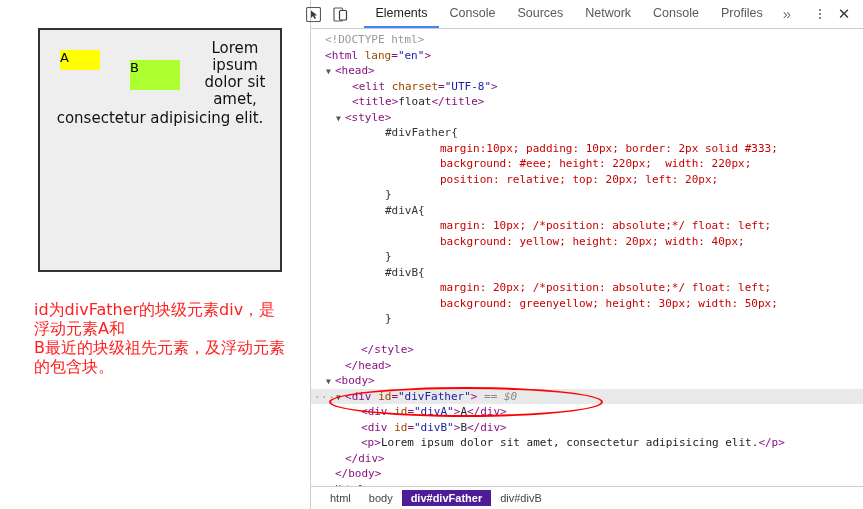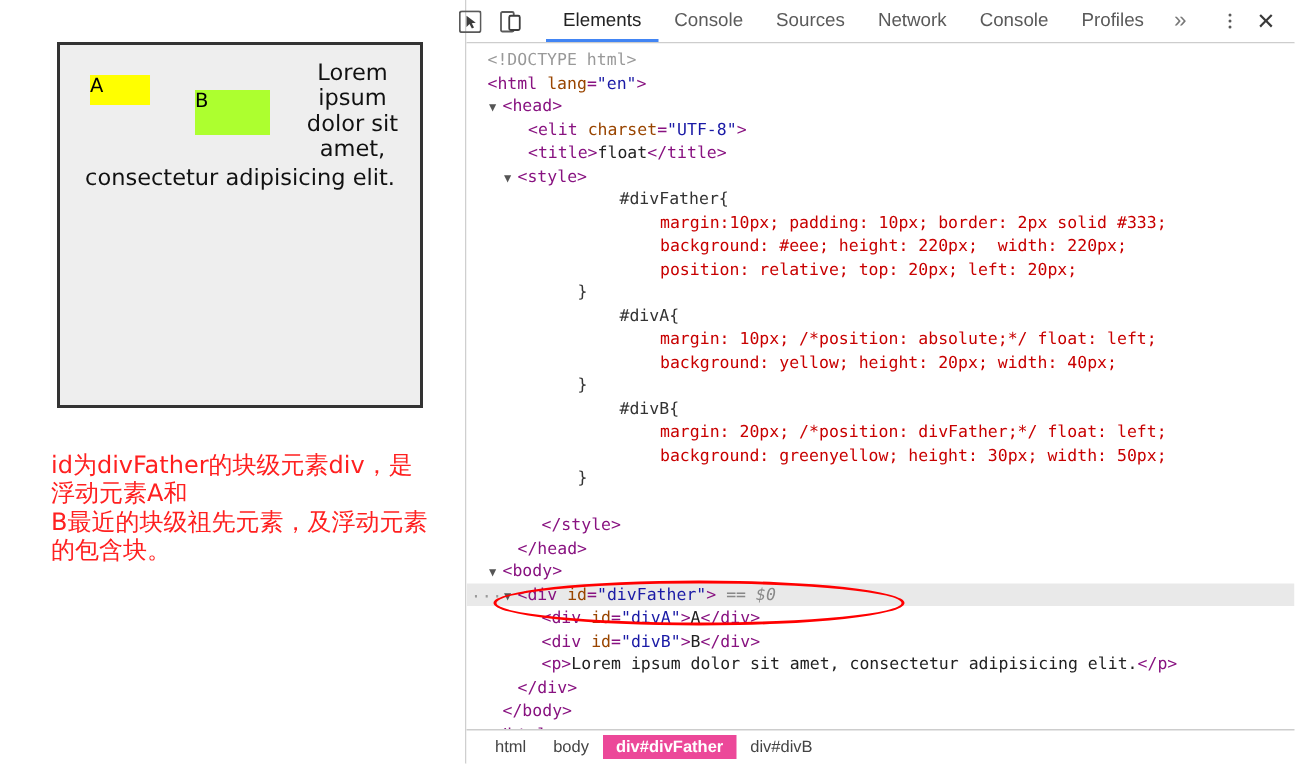--- a/index.html
+++ b/index.html
@@ -202,21 +202,21 @@
     letter-spacing: 0.5px;
   }
   .tag   { color: #881280; }
   .attrn { color: #994500; }
   .attrv { color: #1a1aa6; }
   .txt   { color: #222; }
   .doctype { color: #999; }
   .eq    { color: #888; font-style: italic; }
   .cssprop { color: #c80000; margin-left: 31px; }
   .cssplain{ color: #333; }
-  .cssel   { color: #333; margin-left: 28px; }
+  .cssel   { color: #333; }
 
   
   #red-ellipse {
     position: absolute;
     left: 18px;
     top: 358px;
     width: 270px;
     height: 26px;
     border: 2px solid #ff0000;
     border-radius: 50% / 50%;
@@ -237,21 +237,21 @@
     font-family: "Liberation Sans", sans-serif;
     font-size: 11px;
   }
   .crumb {
     padding: 2px 9px;
     color: #444;
     cursor: pointer;
     white-space: nowrap;
   }
   .crumb.active {
-    background: #ec4899;
+    background: #4c1d95;
     color: #fff;
     font-weight: bold;
   }
 </style>
 </head>
 <body>
 
 <div id="page-pane">
 
   <div id="divFather">
@@ -330,21 +330,21 @@
     <div class="node" style="padding-left:98px"><span class="cssprop">background: #eee; height: 220px;  width: 220px;</span></div>
     <div class="node" style="padding-left:98px"><span class="cssprop">position: relative; top: 20px; left: 20px;</span></div>
     <div class="node" style="padding-left:74px"><span class="cssplain">}</span></div>
 
     <div class="node" style="padding-left:74px"><span class="cssel">#divA{</span></div>
     <div class="node" style="padding-left:98px"><span class="cssprop">margin: 10px; /*position: absolute;*/ float: left;</span></div>
     <div class="node" style="padding-left:98px"><span class="cssprop">background: yellow; height: 20px; width: 40px;</span></div>
     <div class="node" style="padding-left:74px"><span class="cssplain">}</span></div>
 
     <div class="node" style="padding-left:74px"><span class="cssel">#divB{</span></div>
-    <div class="node" style="padding-left:98px"><span class="cssprop">margin: 20px; /*position: divFather;*/ float: left;</span></div>
+    <div class="node" style="padding-left:98px"><span class="cssprop">margin: 20px; /*position: absolute;*/ float: left;</span></div>
     <div class="node" style="padding-left:98px"><span class="cssprop">background: greenyellow; height: 30px; width: 50px;</span></div>
     <div class="node" style="padding-left:74px"><span class="cssplain">}</span></div>
 
     <div class="node" style="height:15.5px">&nbsp;</div>
 
     <div class="node" style="padding-left:50px"><span class="tag">&lt;/style&gt;</span></div>
     <div class="node" style="padding-left:34px"><span class="tag">&lt;/head&gt;</span></div>
     <div class="node" style="padding-left:24px"><span class="tw">▼</span><span class="tag">&lt;body&gt;</span></div>
 
     <div class="node sel" style="padding-left:34px"><span class="ellipsis-badge">···</span><span class="tw">▼</span><span class="tag">&lt;</span><span class="tag">div</span><span> </span><span class="attrn">id</span><span class="tag">=</span><span class="attrv">"divFather"</span><span class="tag">&gt;</span><span class="eq"> == $0</span></div>

